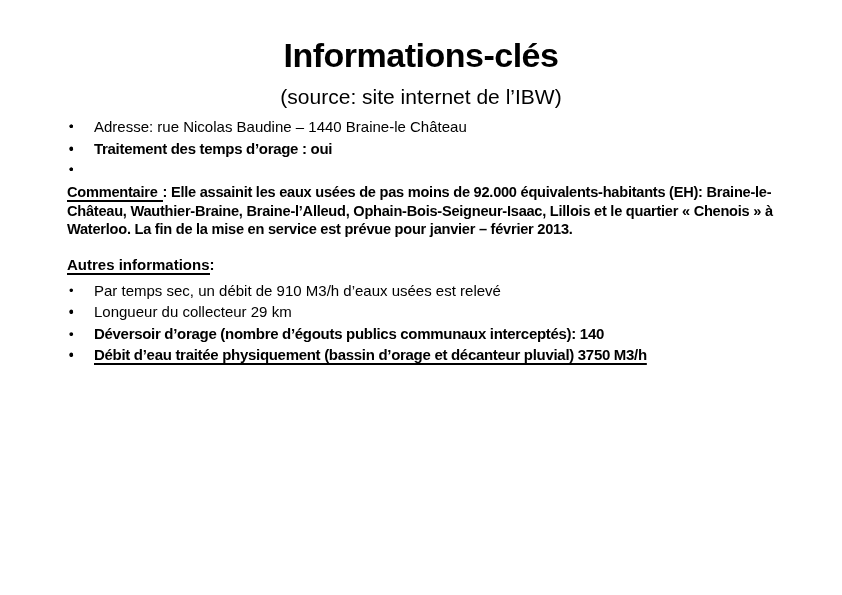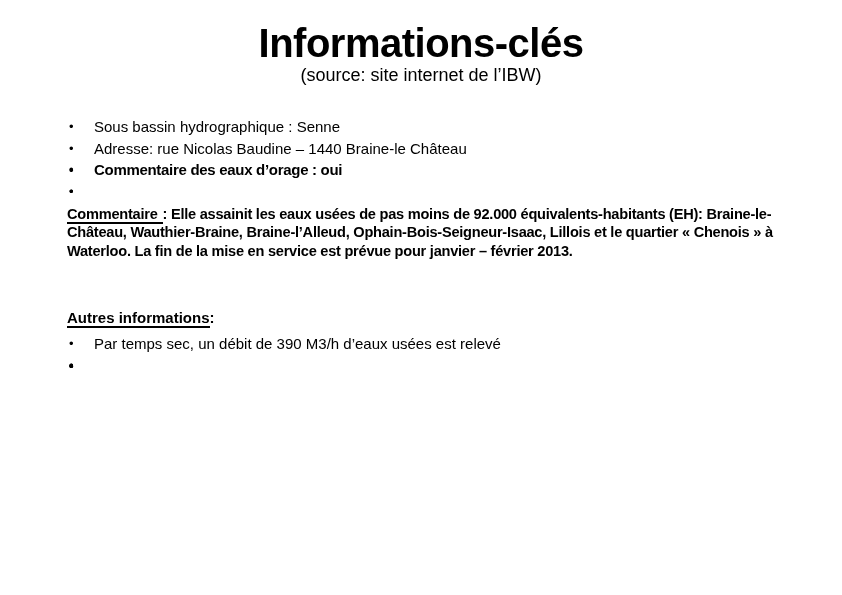--- a/index.html
+++ b/index.html
@@ -16,28 +16,28 @@
     color: #000000;
     font-family: "Liberation Sans", "DejaVu Sans", sans-serif;
     overflow: hidden;
     box-sizing: border-box;
   }
   .title-block {
     text-align: center;
     padding-top: 25px;
   }
   .slide-title {
-    font-size: 40px;
+    font-size: 34px;
     font-weight: bold;
     line-height: 36px;
     letter-spacing: -0.5px;
-    margin: 0;
+    margin: 12px;
   }
   .slide-subtitle {
-    font-size: 18px;
+    font-size: 21px;
     font-weight: normal;
     line-height: 24px;
     margin: 2px 0 0 0;
   }
   .content {
     position: absolute;
     left: 67px;
     top: 116px;
     width: 722px;
   }
@@ -72,21 +72,21 @@
     line-height: 18.5px;
     letter-spacing: -0.25px;
     width: 715px;
   }
   .u-label {
     border-bottom: 2px solid #000;
     padding-right: 5px;
     padding-bottom: 0px;
   }
   .autres-heading {
-    margin-top: 48px;
+    margin-top: 16px;
     font-weight: bold;
     font-size: 15px;
     line-height: 20px;
   }
   .autres-list {
     margin-top: 5px !important;
   }
 </style>
 </head>
 <body>
@@ -96,61 +96,63 @@
   <div class="title-block">
     <h1 class="slide-title">Informations-clés</h1>
     <div class="slide-subtitle">(source: site internet de l’IBW)</div>
   </div>
 
   <div class="content">
 
     <ul class="plain-list">
       <li>
         <span class="bullet">•</span>
-        <span class="li-text">Sous bassin hydrographique : Senne</span>
       </li>
       <li>
         <span class="bullet">•</span>
         <span class="li-text">Adresse: rue Nicolas Baudine – 1440 Braine-le Château</span>
       </li>
       <li>
         <span class="bullet">•</span>
       </li>
       <li class="bold">
         <span class="bullet">•</span>
-        <span class="li-text">Commentaire des eaux d’orage : oui</span>
+        <span class="li-text">Traitement des temps d’orage : oui</span>
       </li>
       <li>
         <span class="bullet">•</span>
       </li>
       <li>
         <span class="bullet">•</span>
       </li>
     </ul>
 
     <p class="commentaire"><span class="u-label">Commentaire</span><span>: Elle assainit les eaux usées de pas moins de 92.000 équivalents-habitants (EH): Braine-le-Château, Wauthier-Braine, Braine-l’Alleud, Ophain-Bois-Seigneur-Isaac, Lillois et le quartier « Chenois » à Waterloo. La fin de la mise en service est prévue pour janvier – février 2013.</span></p>
 
     <div class="autres-heading"><span class="u-label" style="padding-right:0;">Autres informations</span><span>:</span></div>
 
     <ul class="plain-list autres-list">
       <li>
         <span class="bullet">•</span>
-        <span class="li-text">Par temps sec, un débit de 390 M3/h d’eaux usées est relevé</span>
+        <span class="li-text">Par temps sec, un débit de 910 M3/h d’eaux usées est relevé</span>
       </li>
       <li class="bold">
         <span class="bullet">•</span>
       </li>
       <li>
         <span class="bullet">•</span>
+        <span class="li-text">Longueur du collecteur 29 km</span>
       </li>
       <li class="bold">
         <span class="bullet">•</span>
+        <span class="li-text">Déversoir d’orage (nombre d’égouts publics communaux interceptés): 140</span>
       </li>
       <li>
         <span class="bullet">•</span>
       </li>
       <li class="bold underline">
         <span class="bullet">•</span>
+        <span class="li-text">Débit d’eau traitée physiquement (bassin d’orage et décanteur pluvial) 3750 M3/h</span>
       </li>
     </ul>
 
   </div>
 </div>
 
 </body></html>

